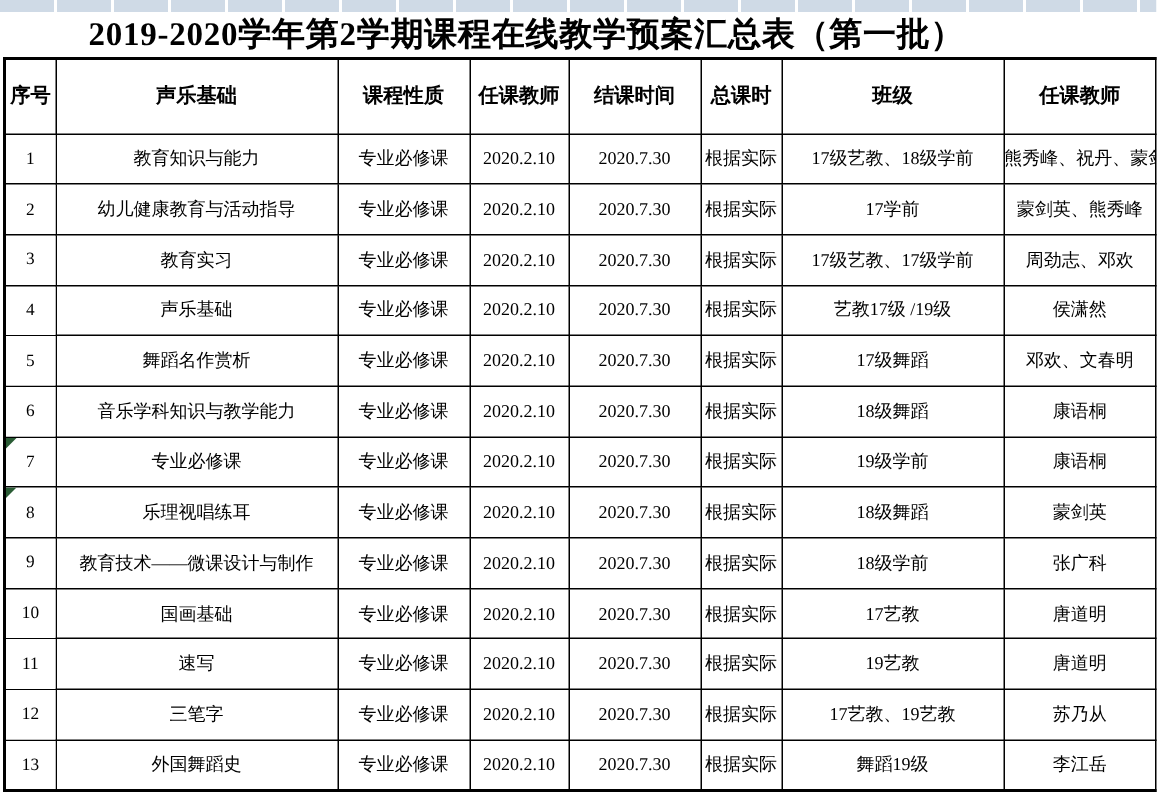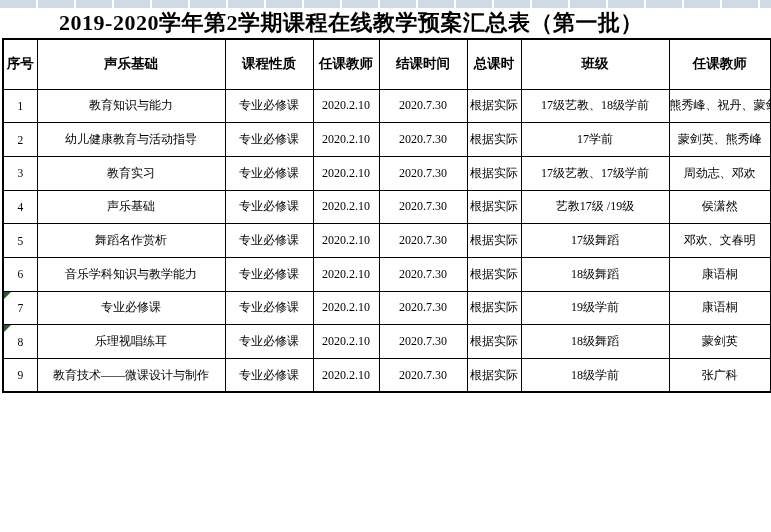--- a/index.html
+++ b/index.html
@@ -151,14 +151,54 @@
       <tr>
     <td class="seq">9</td>
     <td>教育技术——微课设计与制作</td>
     <td>专业必修课</td>
     <td>2020.2.10</td>
     <td>2020.7.30</td>
     <td>根据实际</td>
     <td>18级学前</td>
     <td>张广科</td>
   </tr>
+      <tr>
+    <td class="seq">10</td>
+    <td>国画基础</td>
+    <td>专业必修课</td>
+    <td>2020.2.10</td>
+    <td>2020.7.30</td>
+    <td>根据实际</td>
+    <td>17艺教</td>
+    <td>唐道明</td>
+  </tr>
+      <tr>
+    <td class="seq">11</td>
+    <td>速写</td>
+    <td>专业必修课</td>
+    <td>2020.2.10</td>
+    <td>2020.7.30</td>
+    <td>根据实际</td>
+    <td>19艺教</td>
+    <td>唐道明</td>
+  </tr>
+      <tr>
+    <td class="seq">12</td>
+    <td>三笔字</td>
+    <td>专业必修课</td>
+    <td>2020.2.10</td>
+    <td>2020.7.30</td>
+    <td>根据实际</td>
+    <td>17艺教、19艺教</td>
+    <td>苏乃从</td>
+  </tr>
+      <tr>
+    <td class="seq">13</td>
+    <td>外国舞蹈史</td>
+    <td>专业必修课</td>
+    <td>2020.2.10</td>
+    <td>2020.7.30</td>
+    <td>根据实际</td>
+    <td>舞蹈19级</td>
+    <td>李江岳</td>
+  </tr>
     </tbody>
 </table>
 
 </body></html>

